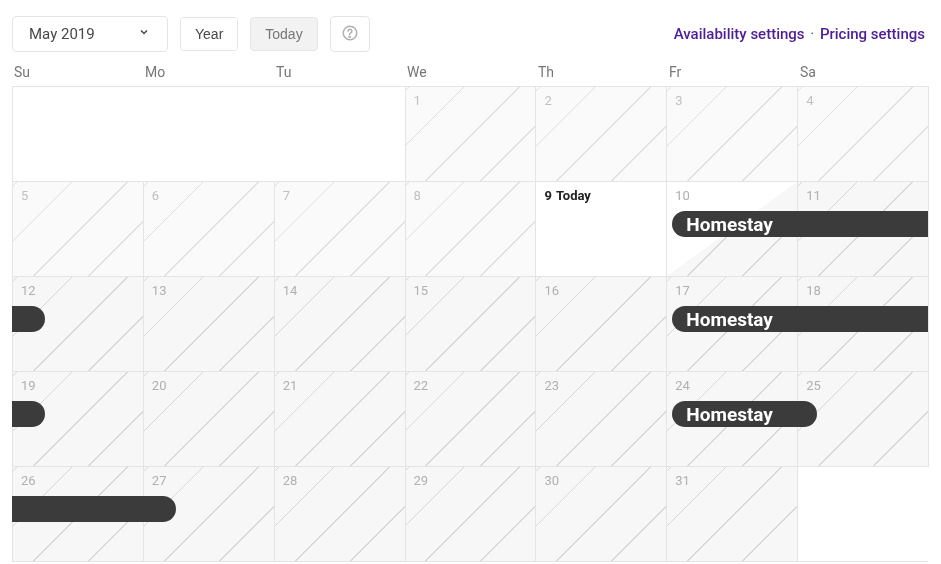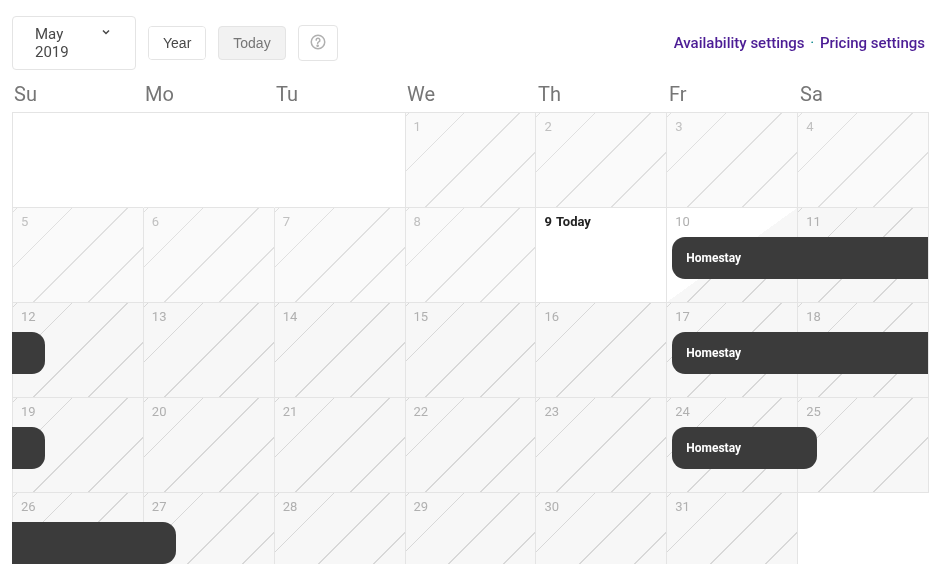--- a/index.html
+++ b/index.html
@@ -16,22 +16,22 @@
     align-items: center;
     padding: 16px 12px 12px 12px;
     gap: 12px;
   }
   .month-select {
     display: flex;
     align-items: flex-start;
     justify-content: space-between;
     border: 1px solid #e4e4e4;
     border-radius: 4px;
-    padding: 8px 22px;
-    width: 124px;
+    padding: 8px 16px;
+    width: 156px;
     cursor: pointer;
     font-size: 15px;
     color: #484848;
   }
   .chevron {
     width: 14px; height: 14px;
     display: inline-flex; align-items: center; justify-content: center;
   }
   .seg {
     display: inline-flex;
@@ -69,21 +69,21 @@
   }
   .spacer { flex: 1; }
   .links { font-size: 15px; color: #008489; white-space: nowrap; padding-right: 4px; }
   .links a { color: #4c1d95; text-decoration: none; cursor: pointer; font-weight: 500; }
   .links .sep { color: #008489; padding: 0 2px; }
 
   .dow {
     display: grid;
     grid-template-columns: repeat(7, 1fr);
     padding: 0 12px 6px 12px;
-    font-size: 20px;
+    font-size: 14px;
     color: #767676;
   }
   .dow div { padding-left: 2px; }
 
   .calendar {
     position: relative;
     margin: 0 12px 0 12px;
   }
   .grid {
     display: grid;
@@ -135,24 +135,24 @@
   .cell .num-wrap { display: inline-flex; gap: 4px; align-items: baseline; }
   .cell .today-label { font-weight: 700; }
 
   .events {
     position: absolute;
     top: 0; left: 0; right: 0; bottom: 0;
     pointer-events: none;
   }
   .event {
     position: absolute;
-    height: 42px;
+    height: 26px;
     background: #3b3b3b;
     color: #fff;
-    font-size: 12px;
+    font-size: 19px;
     font-weight: 700;
     display: flex;
     align-items: center;
     padding-left: 14px;
     pointer-events: auto;
   }
   .event.round-l { border-top-left-radius: 13px; border-bottom-left-radius: 13px; }
   .event.round-r { border-top-right-radius: 13px; border-bottom-right-radius: 13px; }
 </style>
 </head>

